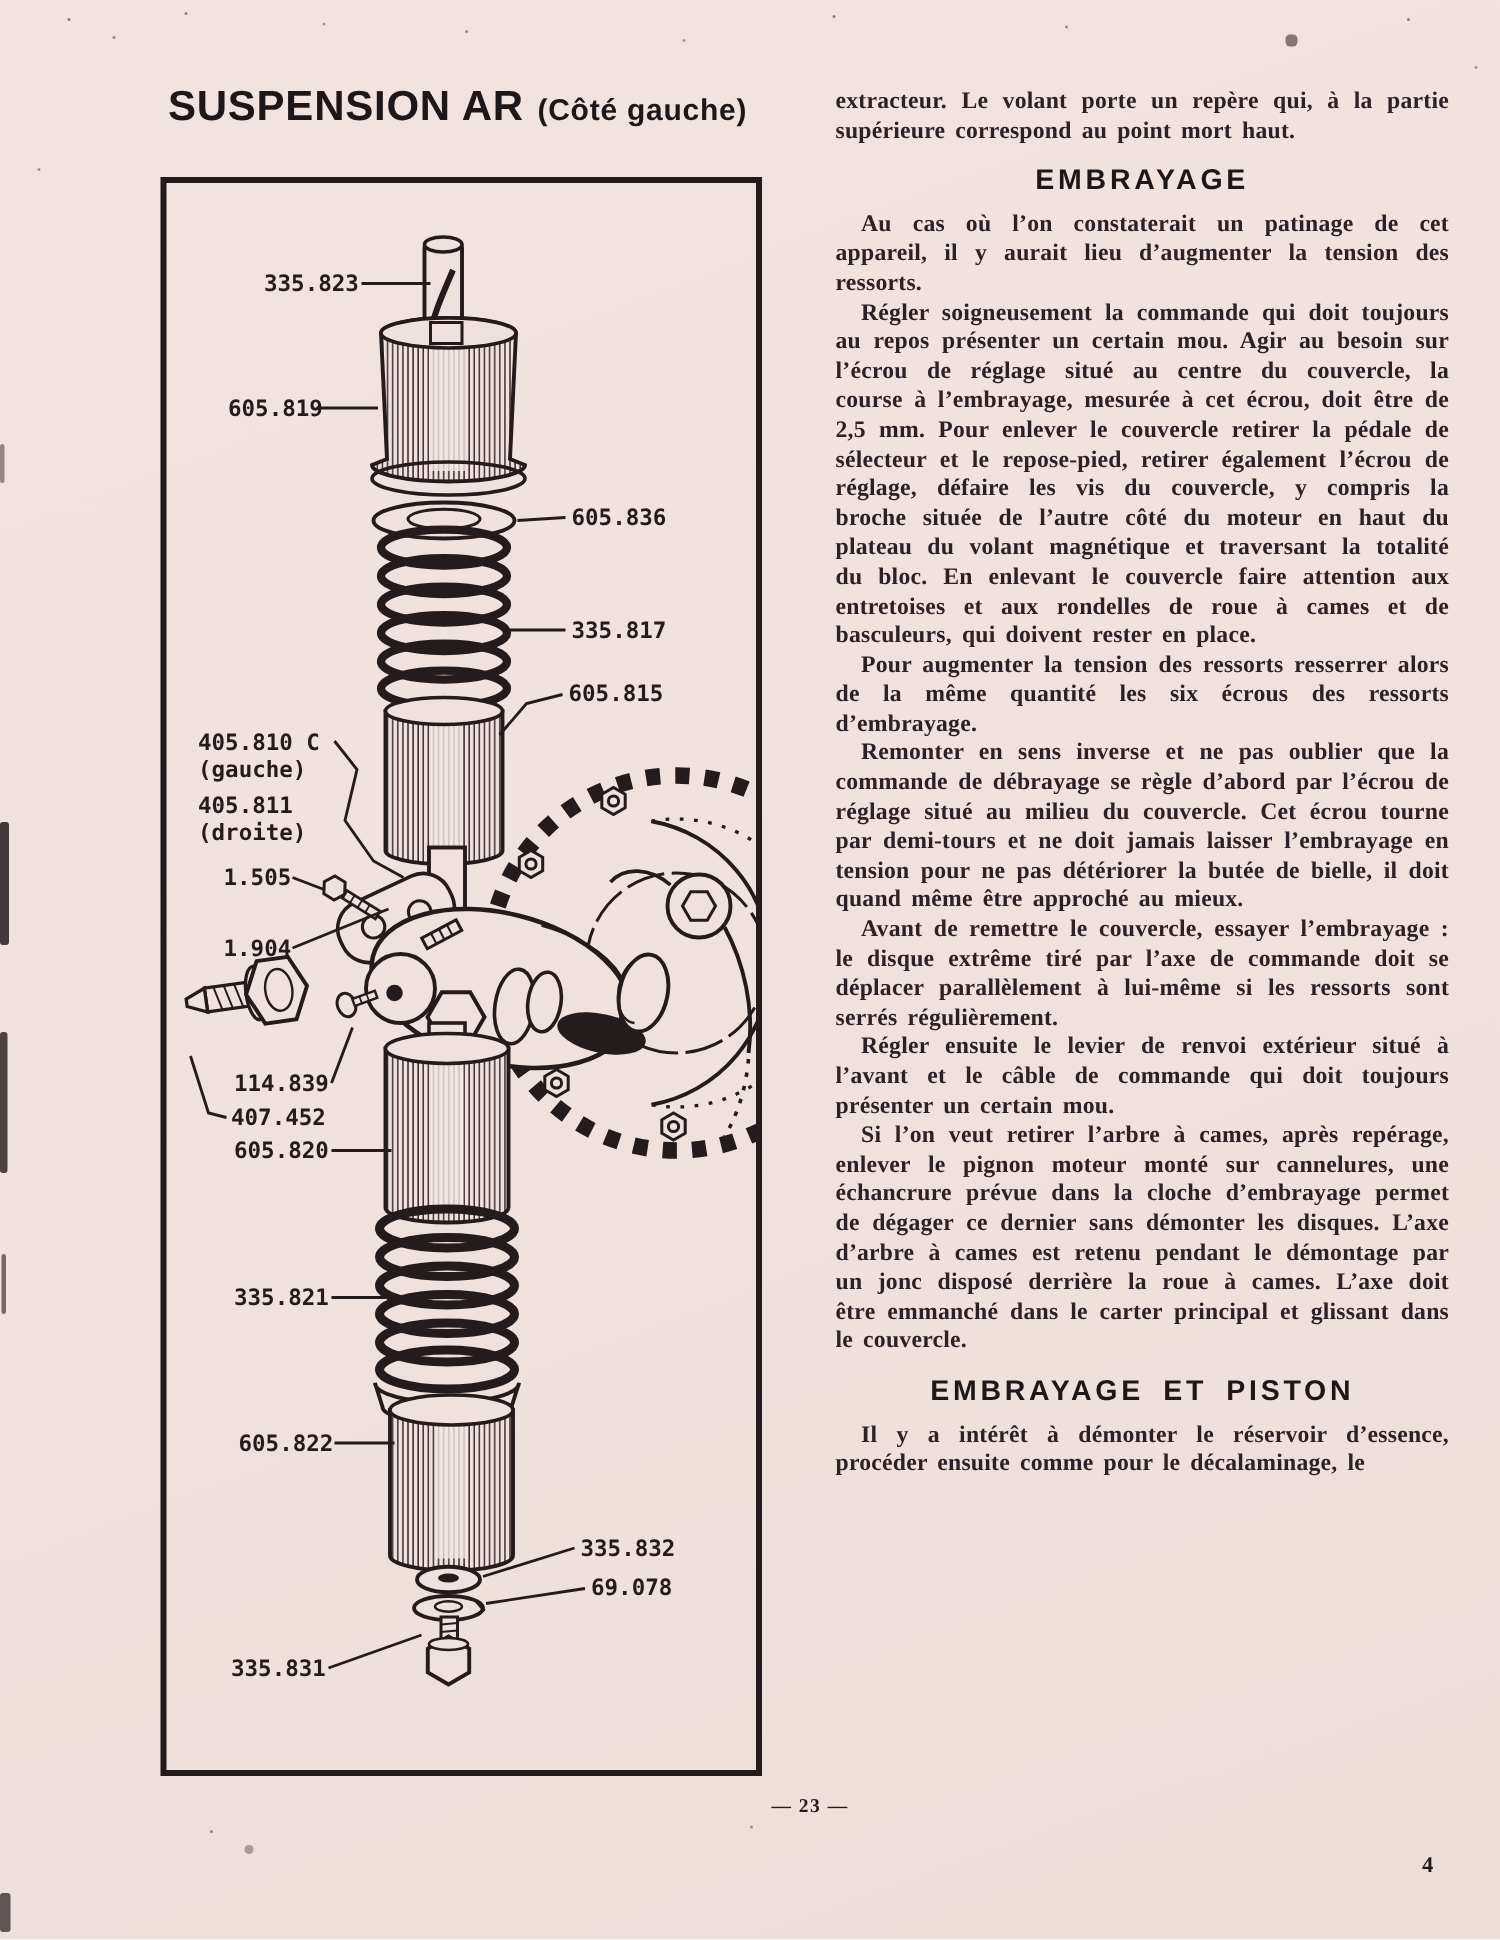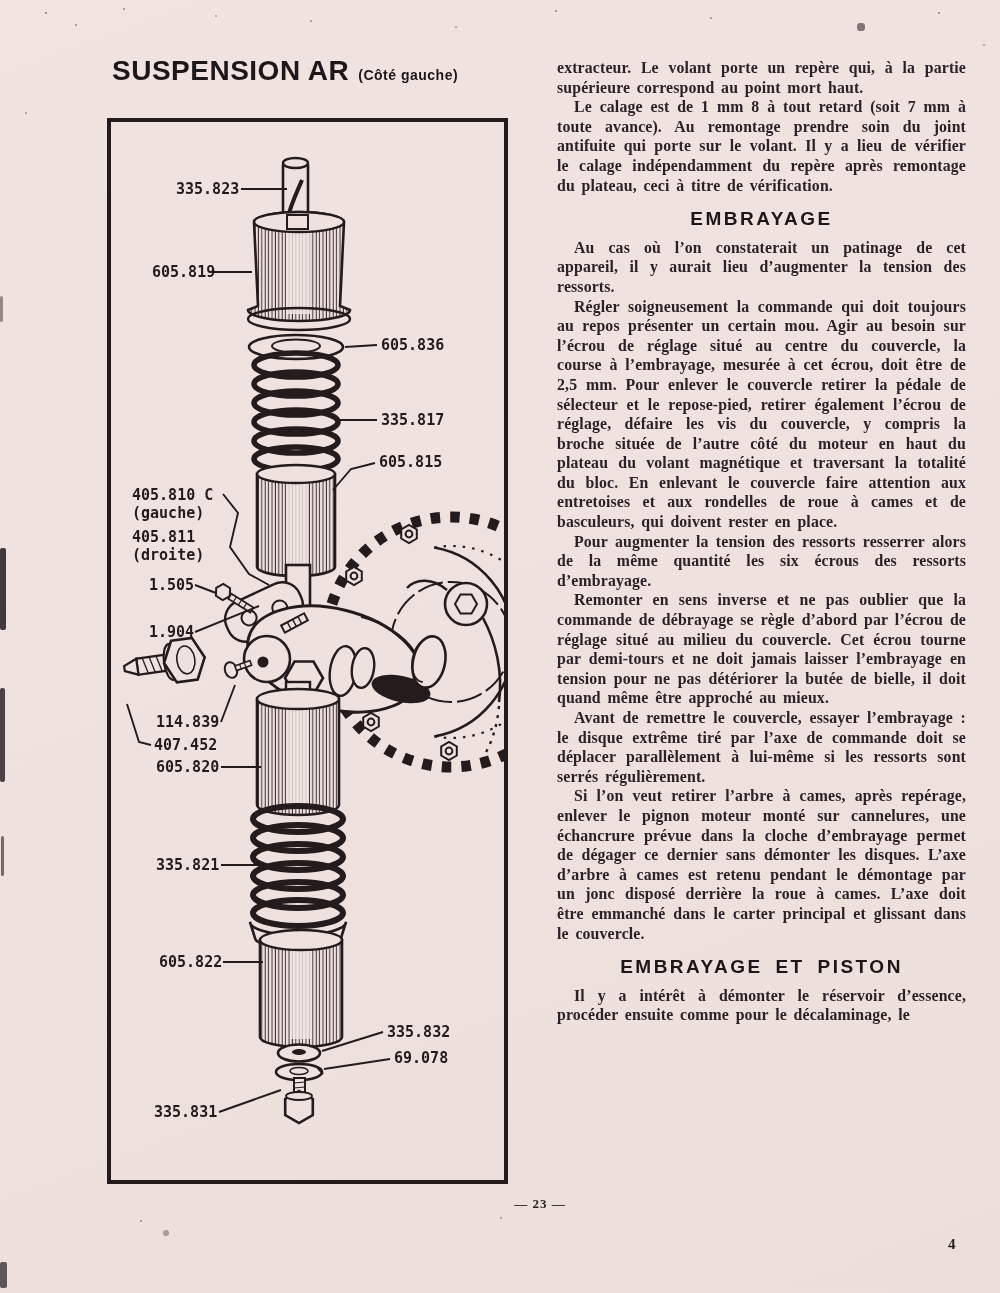--- a/index.html
+++ b/index.html
@@ -12,21 +12,21 @@
     color:#2c2126;
   }
   
   .title{
     position:absolute;left:112px;top:55px;
     font-family:"Liberation Sans", sans-serif;
     font-weight:bold;color:#1e1719;
     letter-spacing:.5px;white-space:nowrap;
   }
   .title .main{font-size:28px;}
-  .title .sub{font-size:14px;margin-left:9px;}
+  .title .sub{font-size:20px;margin-left:9px;}
   
   .figure-frame{
     position:absolute;left:107px;top:118px;
     width:393px;height:1058px;
     border:4px solid #241b1d;
     background:transparent;
   }
   .figure-frame svg{display:block;}
   
   .col{
@@ -299,28 +299,28 @@
         <text x="48" y="845">605.822</text>
         <text x="276" y="915">335.832</text>
         <text x="283" y="941">69.078</text>
         <text x="43" y="995">335.831</text>
       </g>
     </svg>
   </div>
 
   <div class="col">
     <p class="noindent">extracteur. Le volant porte un repère qui, à la partie supérieure correspond au point mort haut.</p>
-    <p>Le calage est de 1 mm 8 à tout retard (soit 7 mm à toute avance). Au remontage prendre soin du joint antifuite qui porte sur le volant. Il y a lieu de vérifier le calage indépendamment du repère après remontage du plateau, ceci à titre de vérification.</p>
 
     <h2>EMBRAYAGE</h2>
     <p>Au cas où l’on constaterait un patinage de cet appareil, il y aurait lieu d’augmenter la tension des ressorts.</p>
     <p>Régler soigneusement la commande qui doit toujours au repos présenter un certain mou. Agir au besoin sur l’écrou de réglage situé au centre du couvercle, la course à l’embrayage, mesurée à cet écrou, doit être de 2,5 mm. Pour enlever le couvercle retirer la pédale de sélecteur et le repose-pied, retirer également l’écrou de réglage, défaire les vis du couvercle, y compris la broche située de l’autre côté du moteur en haut du plateau du volant magnétique et traversant la totalité du bloc. En enlevant le couvercle faire attention aux entretoises et aux rondelles de roue à cames et de basculeurs, qui doivent rester en place.</p>
     <p>Pour augmenter la tension des ressorts resserrer alors de la même quantité les six écrous des ressorts d’embrayage.</p>
     <p>Remonter en sens inverse et ne pas oublier que la commande de débrayage se règle d’abord par l’écrou de réglage situé au milieu du couvercle. Cet écrou tourne par demi-tours et ne doit jamais laisser l’embrayage en tension pour ne pas détériorer la butée de bielle, il doit quand même être approché au mieux.</p>
     <p>Avant de remettre le couvercle, essayer l’embrayage : le disque extrême tiré par l’axe de commande doit se déplacer parallèlement à lui-même si les ressorts sont serrés régulièrement.</p>
+    <p>Régler ensuite le levier de renvoi extérieur situé à l’avant et le câble de commande qui doit toujours présenter un certain mou.</p>
     <p>Si l’on veut retirer l’arbre à cames, après repérage, enlever le pignon moteur monté sur cannelures, une échancrure prévue dans la cloche d’embrayage permet de dégager ce dernier sans démonter les disques. L’axe d’arbre à cames est retenu pendant le démontage par un jonc disposé derrière la roue à cames. L’axe doit être emmanché dans le carter principal et glissant dans le couvercle.</p>
 
     <h2>EMBRAYAGE ET PISTON</h2>
     <p>Il y a intérêt à démonter le réservoir d’essence, procéder ensuite comme pour le décalaminage, le</p>
   </div>
 
   <div class="page-number">— 23 —</div>
   <div class="corner-number">4</div>
 
 </div>

